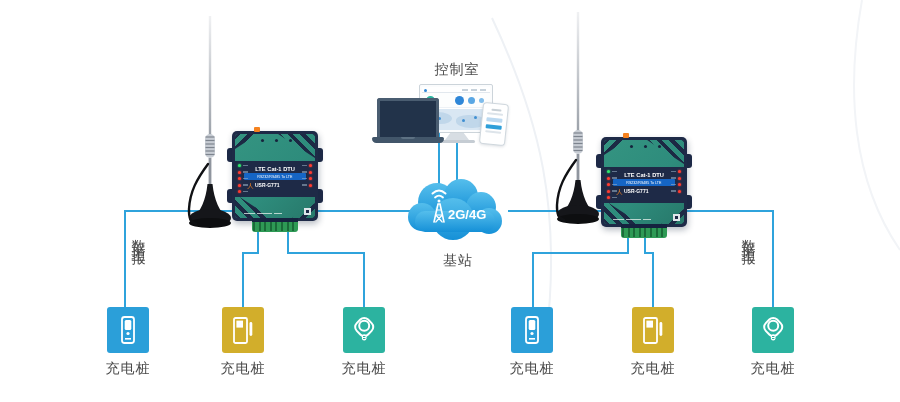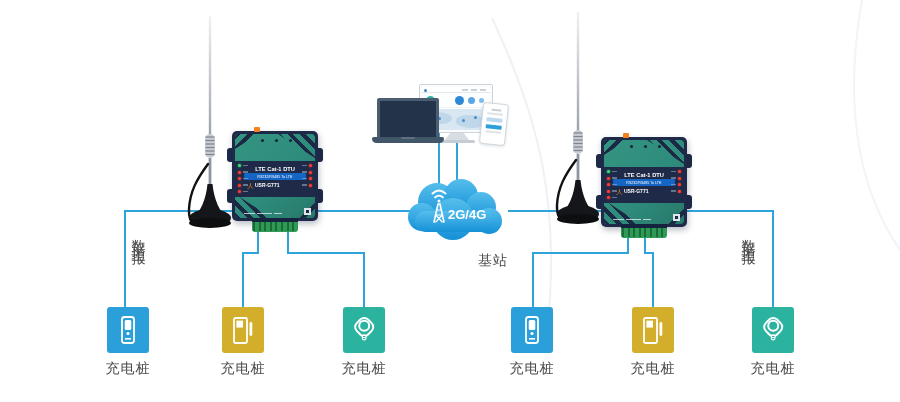--- a/index.html
+++ b/index.html
@@ -128,20 +128,21 @@
     <path d="M439,132 V186"></path>
     <path d="M457,132 V186"></path>
     <path d="M258,222 V253 H243 V310"></path>
     <path d="M288,222 V253 H364 V310"></path>
     <path d="M508,211 H601"></path>
     <path d="M687,211 H773 V310"></path>
     <path d="M628,222 V253 H533 V310"></path>
     <path d="M645,222 V253 H653 V310"></path>
   </svg>
 
+  <div class="abs lbl" style="left:402px;top:61px;width:110px;">控制室</div>
 
   <div class="abs monitor">
     <div class="mon-screen">
       <div class="mon-topbar">
         <span class="mon-dot"></span>
         <i style="right:4px;"></i>
           <i style="right:13px;"></i>
           <i style="right:22px;"></i>
       </div>
       <div class="mon-widgets">
@@ -192,21 +193,21 @@
     <g stroke="#ffffff" fill="none" stroke-linecap="round">
       <path d="M31.5,19.5 Q38,13.5 44.5,19.5" stroke-width="2"></path>
       <path d="M34,23.5 Q38,19.8 42,23.5" stroke-width="1.8"></path>
       <circle cx="38" cy="27" r="1.5" fill="#ffffff" stroke="none"></circle>
       <path d="M33,48 L37,30 h2 L43,48" stroke-width="1.6"></path>
       <path d="M34.8,41 h6.4 M35.8,36 h4.4" stroke-width="1.2"></path>
       <path d="M34.8,41 L41.2,48 M41.2,41 L34.8,48" stroke-width="1.2"></path>
     </g>
     <text x="47" y="45" fill="#ffffff" font-size="13" font-weight="bold" font-family="Liberation Sans, DejaVu Sans, sans-serif">2G/4G</text>
   </svg>
-  <div class="abs lbl" style="left:408px;top:252px;width:100px;text-align:right;">基站</div>
+  <div class="abs lbl" style="left:408px;top:252px;width:100px;">基站</div>
 
   <svg class="abs antenna" style="left:178px;top:16px;" width="64" height="215" viewBox="0 0 64 215">
     <defs>
       <linearGradient id="rod" x1="0" y1="0" x2="0" y2="1">
         <stop offset="0" stop-color="#f0f1f3"></stop>
           <stop offset="1" stop-color="#9aa0a8"></stop>
       </linearGradient>
     </defs>
     <rect x="30.8" y="0" width="2.4" height="122" fill="url(#rod)"></rect>
     <rect x="27" y="118" width="10" height="24" rx="5" fill="#c8cdd4"></rect>

